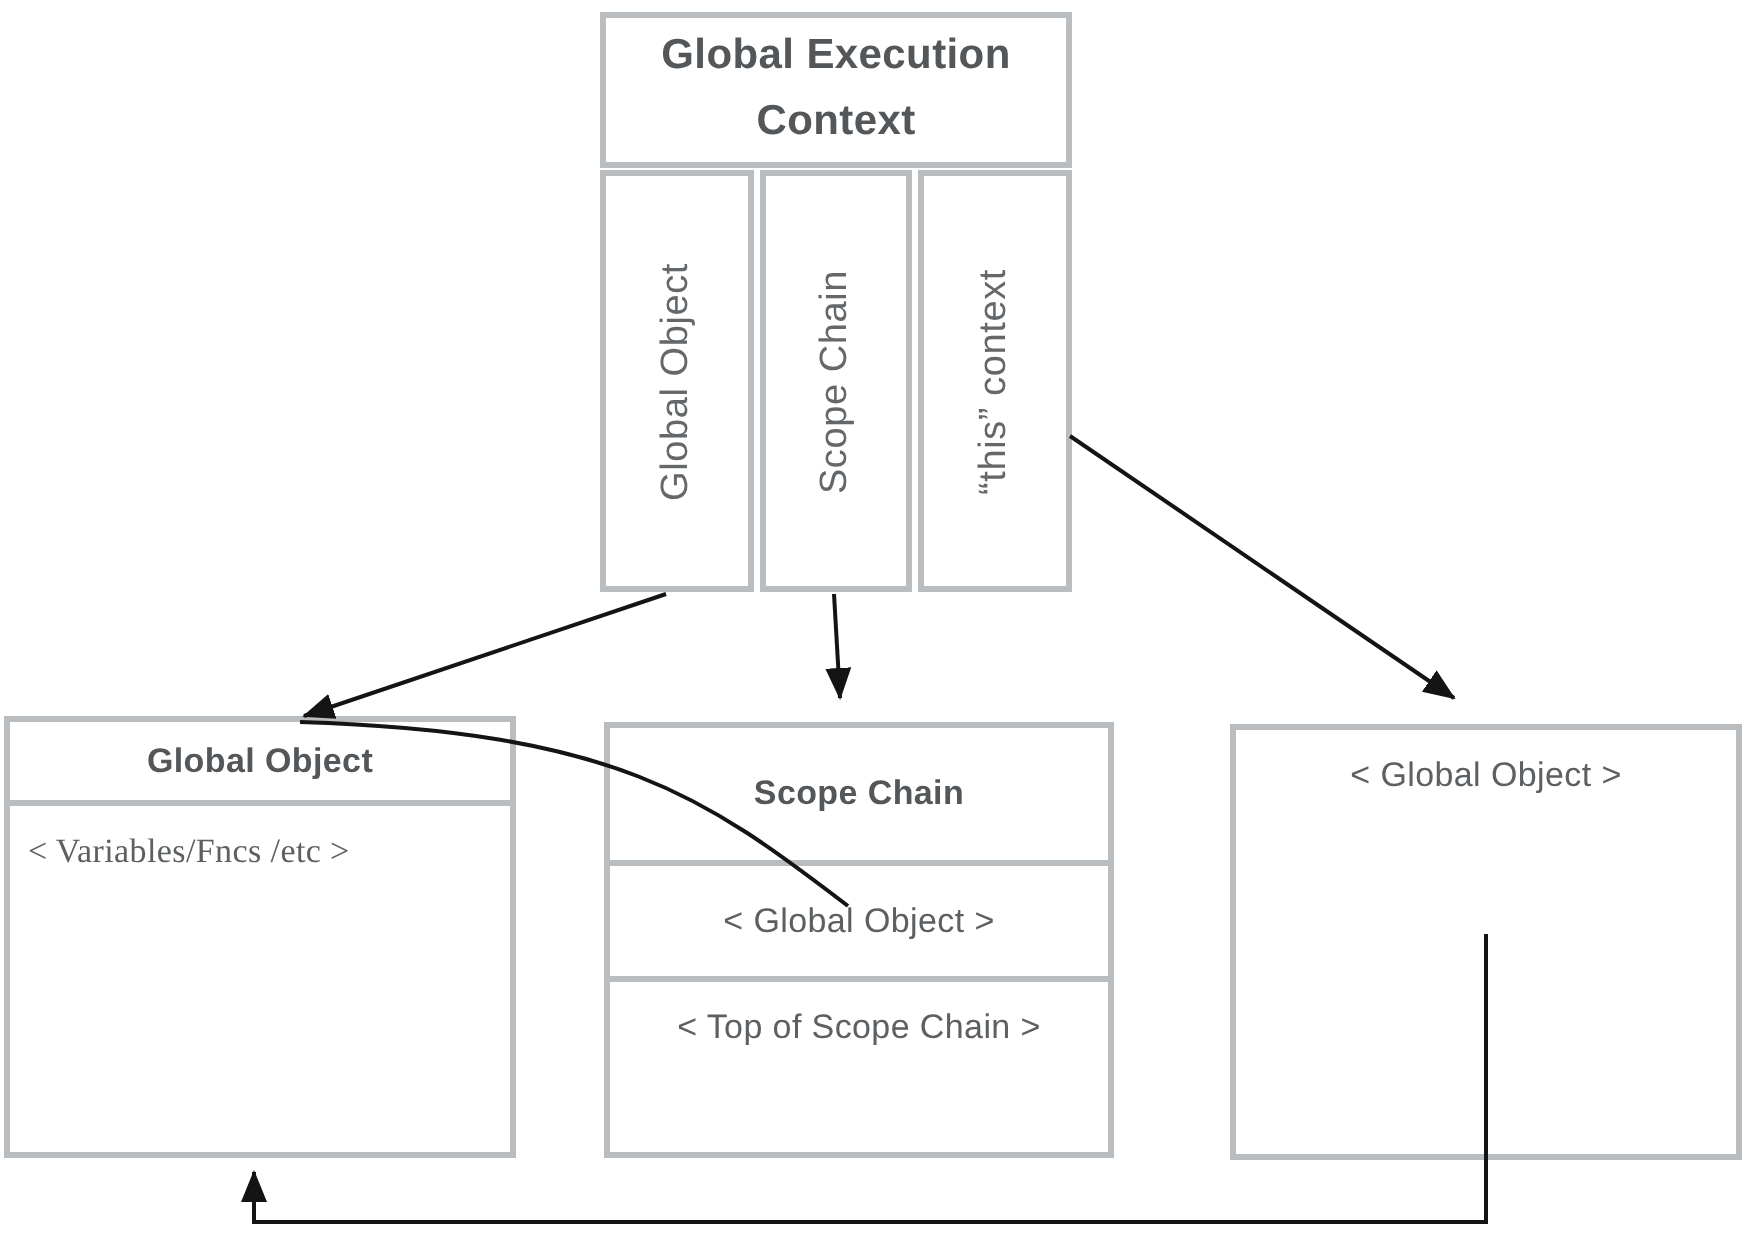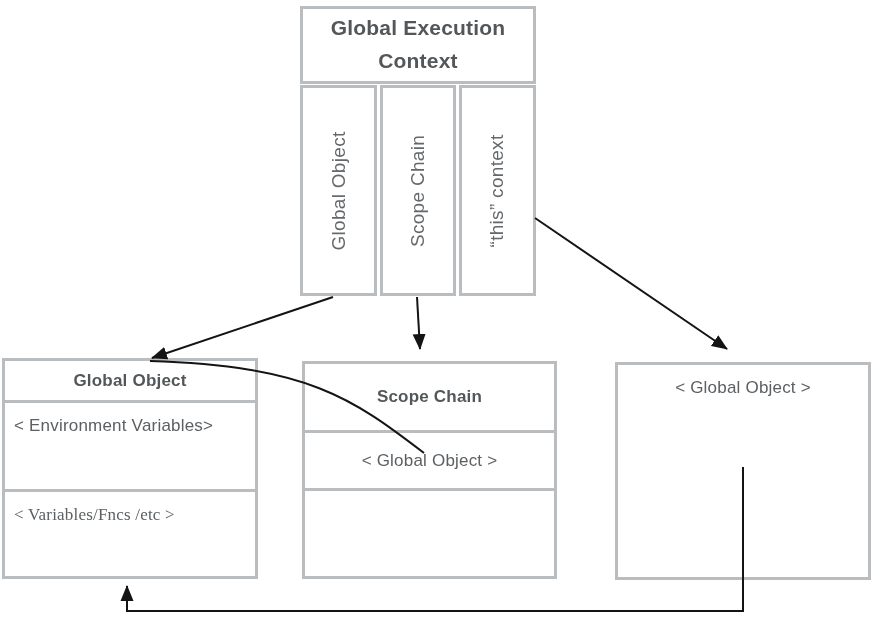--- a/index.html
+++ b/index.html
@@ -86,27 +86,27 @@
   </div>
   <div class="vcol col2">
     <span class="vtext">Scope Chain</span>
   </div>
   <div class="vcol col3">
     <span class="vtext">“this” context</span>
   </div>
 
   <div class="dbox box-go">
     <div class="hdr">Global Object</div>
-    <div class="cell bordered left-pad row1">&lt; Environment Variables&gt;</div>
     <div class="cell left-pad row2">&lt; Variables/Fncs /etc &gt;</div>
   </div>
 
   <div class="dbox box-sc">
     <div class="hdr">Scope Chain</div>
     <div class="cell bordered center-mid row1">&lt; Global Object &gt;</div>
+    <div class="cell center-top row2">&lt; Top of Scope Chain &gt;</div>
   </div>
 
   <div class="dbox box-tc">
     <div class="cell center-top row1">&lt; Global Object &gt;</div>
   </div>
 
   <svg class="arrows" width="872" height="618" viewBox="0 0 872 618">
     <defs>
       <marker id="ah" markerUnits="userSpaceOnUse" markerWidth="18" markerHeight="14" refX="15" refY="7" orient="auto">
         <path d="M0,0.5 L16,7 L0,13.5 Z" fill="#141414"></path>

